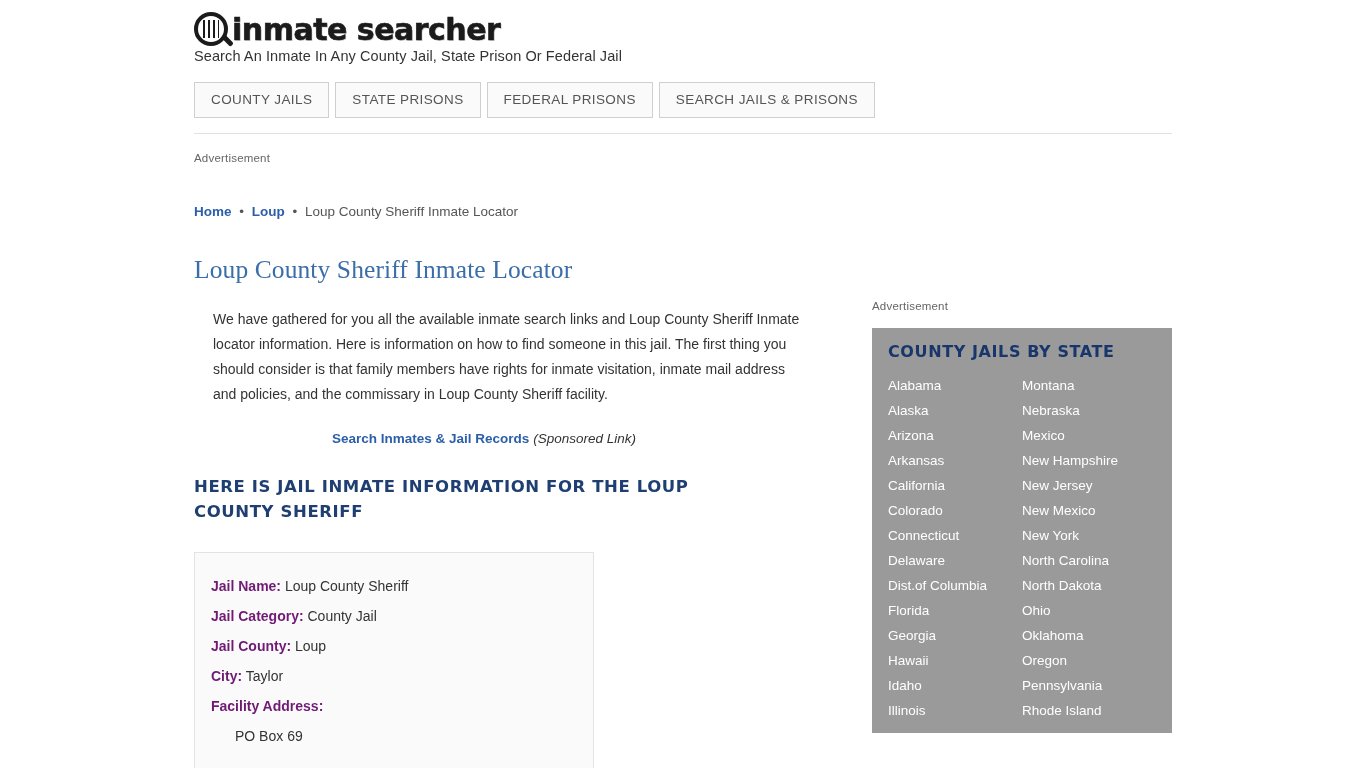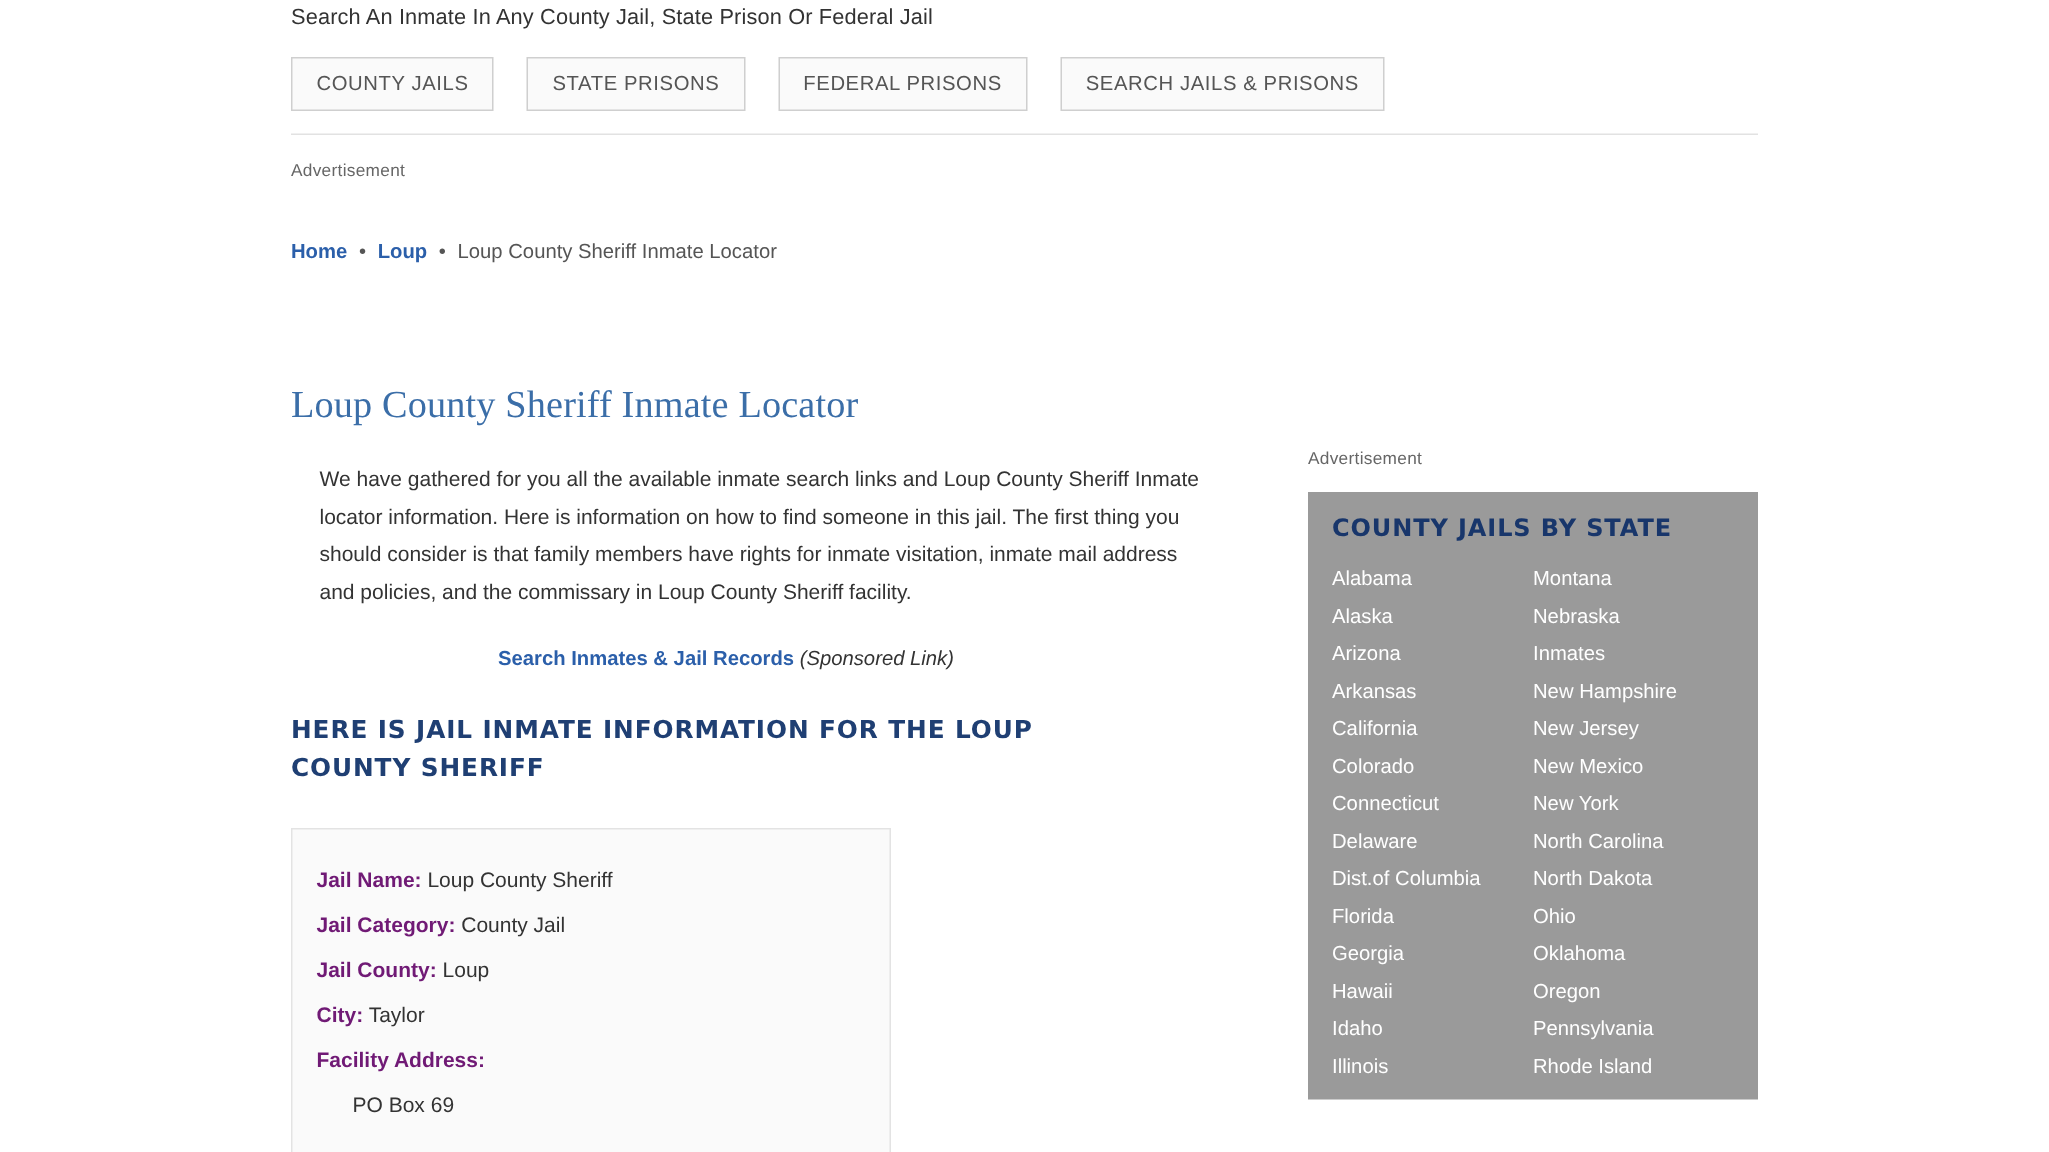--- a/index.html
+++ b/index.html
@@ -68,21 +68,21 @@
     font-size: 14.5px;
     color: #333;
     margin-top: 4px;
     letter-spacing: 0.1px;
   }
 
   
   .nav {
     margin-top: 18px;
     display: flex;
-    gap: 22px;
+    gap: 6px;
   }
   .nav-item {
     border: 1px solid #cfcfcf;
     background: #fafafa;
     color: #555;
     font-size: 13.5px;
     letter-spacing: 0.4px;
     padding: 9px 16px 10px 16px;
     cursor: pointer;
     white-space: nowrap;
@@ -223,20 +223,26 @@
     text-decoration: none;
   }
 </style>
 </head>
 <body>
 
 <div class="page">
 
   <div class="container">
 
+    <div class="logo-row">
+      <span class="logo-mark">
+        <span class="grid"></span>
+      </span>
+      <span class="logo-text">inmate searcher</span>
+    </div>
 
     <div class="tagline">Search An Inmate In Any County Jail, State Prison Or Federal Jail</div>
 
     <div class="nav">
       <div class="nav-item">COUNTY JAILS</div>
       <div class="nav-item">STATE PRISONS</div>
       <div class="nav-item">FEDERAL PRISONS</div>
       <div class="nav-item">SEARCH JAILS &amp; PRISONS</div>
     </div>
 
@@ -307,21 +313,21 @@
           <a href="#">Dist.of Columbia</a>
           <a href="#">Florida</a>
           <a href="#">Georgia</a>
           <a href="#">Hawaii</a>
           <a href="#">Idaho</a>
           <a href="#">Illinois</a>
         </div>
         <div class="states-col">
           <a href="#">Montana</a>
           <a href="#">Nebraska</a>
-          <a href="#">Inmates</a>
+          <a href="#">Mexico</a>
           <a href="#">New Hampshire</a>
           <a href="#">New Jersey</a>
           <a href="#">New Mexico</a>
           <a href="#">New York</a>
           <a href="#">North Carolina</a>
           <a href="#">North Dakota</a>
           <a href="#">Ohio</a>
           <a href="#">Oklahoma</a>
           <a href="#">Oregon</a>
           <a href="#">Pennsylvania</a>

